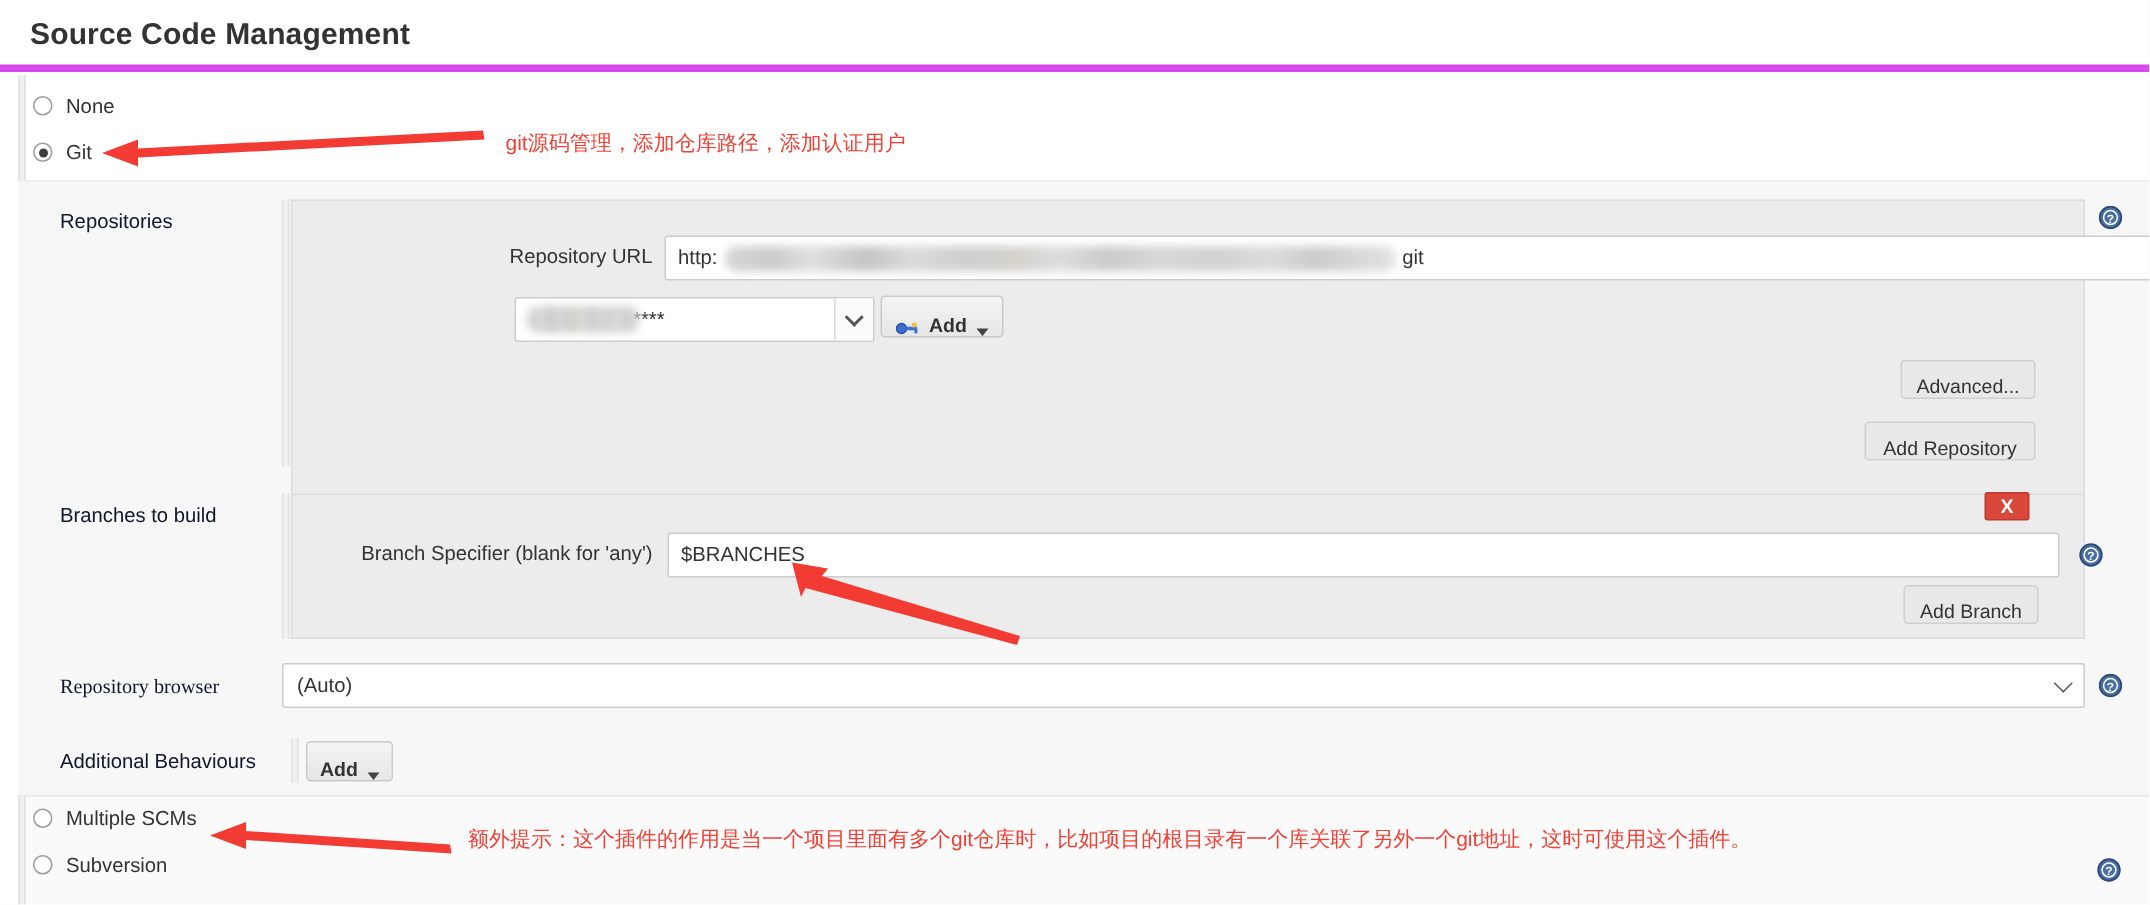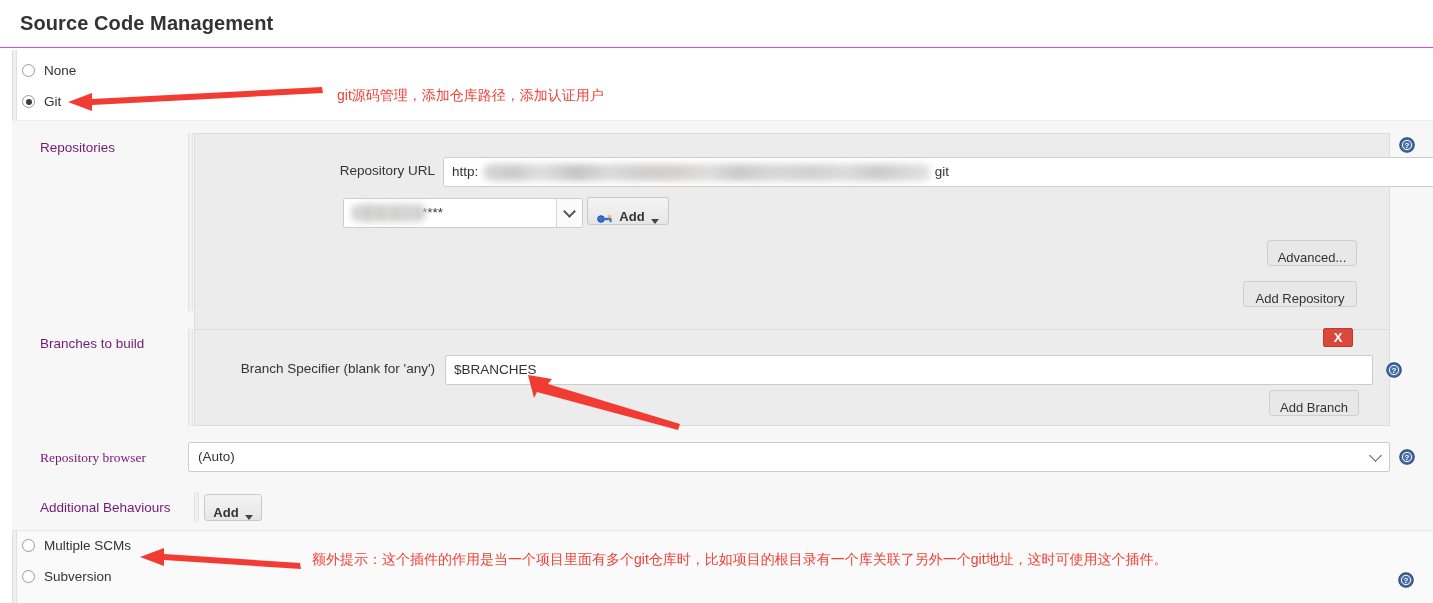--- a/index.html
+++ b/index.html
@@ -17,21 +17,21 @@
     overflow: hidden;
     background: #ffffff;
   }
 
   
   .section-header {
     position: absolute;
     left: 0; top: 0;
     width: 1433px;
     height: 48px;
-    border-bottom: 1px solid #d946ef;
+    border-bottom: 5px solid #d946ef;
     background: #ffffff;
   }
   .section-title {
     position: absolute;
     left: 20px; top: 12px;
     font-size: 20px;
     font-weight: bold;
     color: #333333;
     letter-spacing: .1px;
   }
@@ -81,21 +81,21 @@
     width: 1421px;
     height: 410px;
     background: #f7f7f7;
     border-top: 1px solid #ededed;
   }
 
   
   .row-label {
     position: absolute;
     font-size: 13.5px;
-    color: #701a75;
+    color: #0f172a;
     white-space: nowrap;
   }
 
   
   .subblock {
     position: absolute;
     background: #ececec;
     border: 1px solid #dcdcdc;
   }
   .subblock-bar {

